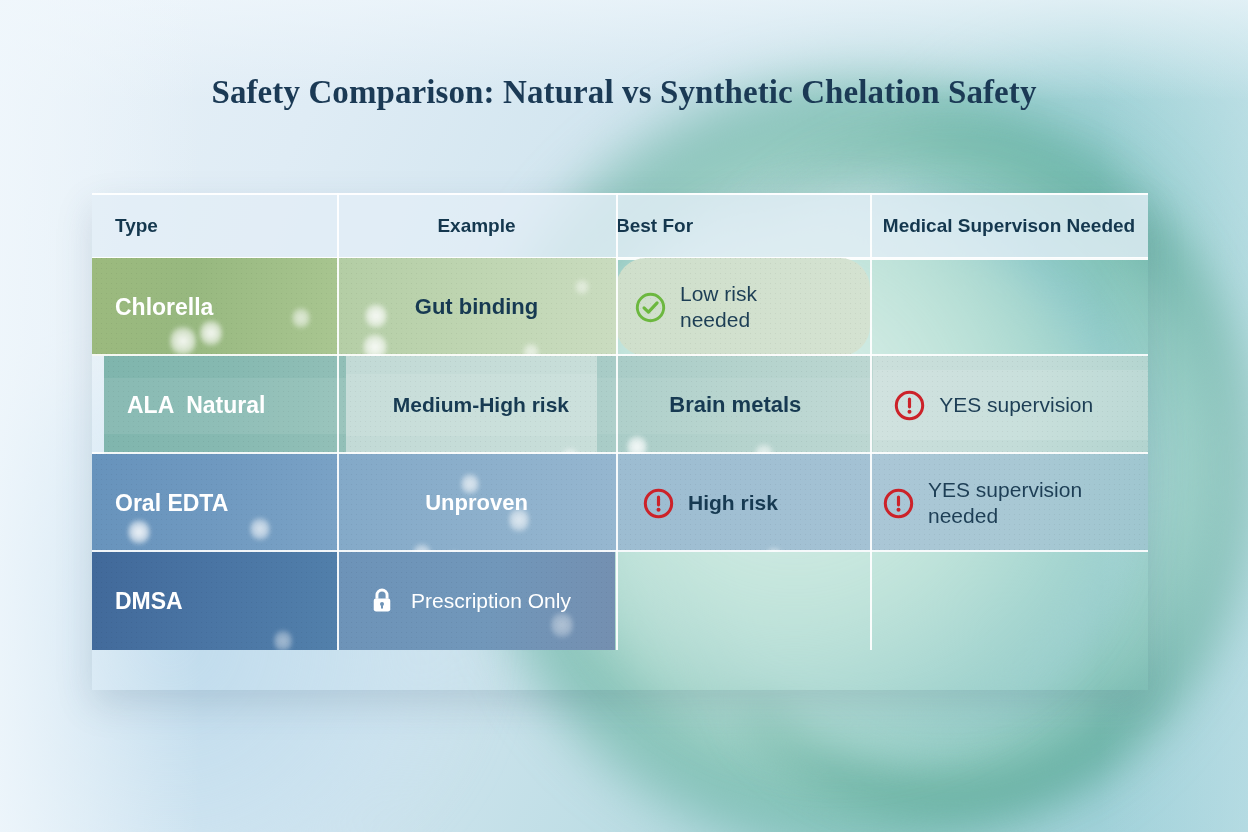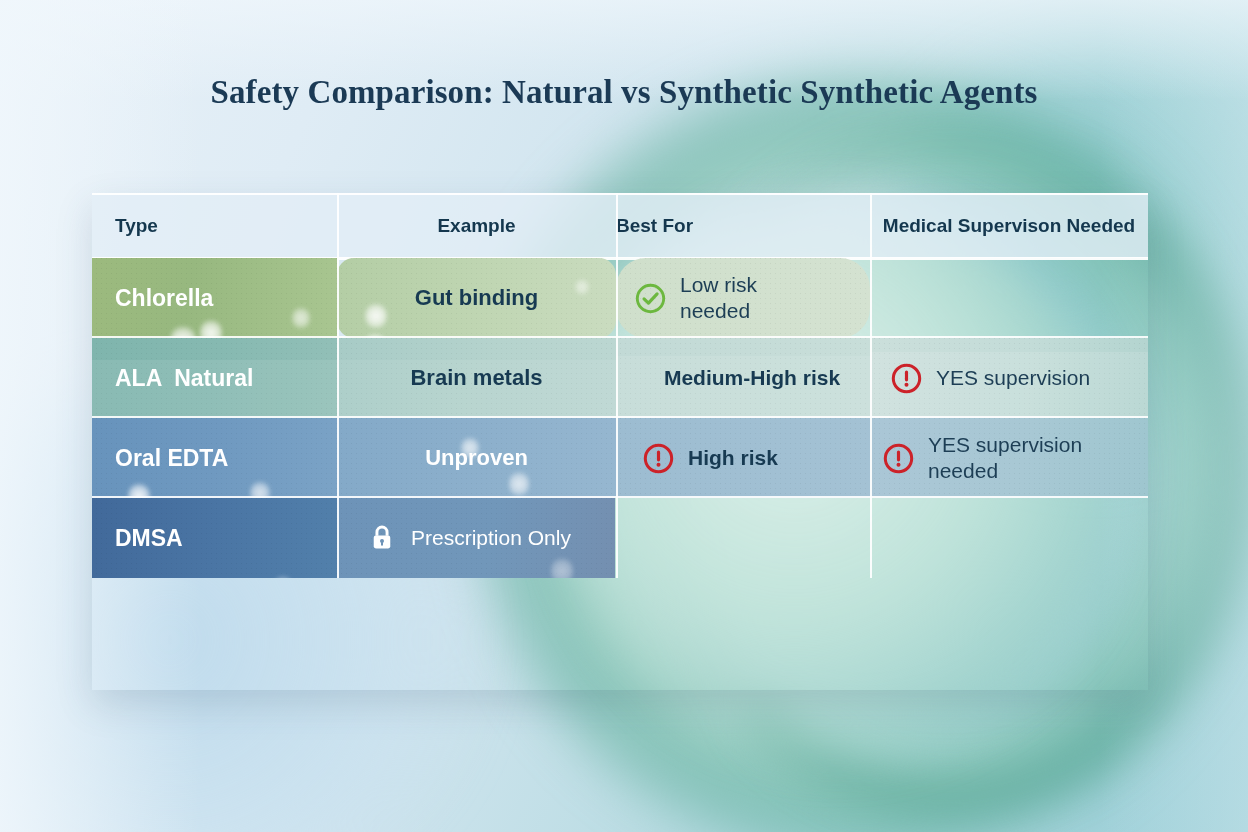--- a/index.html
+++ b/index.html
@@ -139,21 +139,21 @@
 
   .th {
     display: flex; align-items: center;
     font-size: 19px; font-weight: bold;
     color: #14374e;
     position: relative;
   }
   .th .th-inner { width: 100%; }
 
   
-  .tbody-row { height: 80px; }
+  .tbody-row { height: 98px; }
 
   .cell {
     position: relative;
     display: flex;
     align-items: center;
     overflow: hidden;
   }
   .cell .cell-inner {
     position: relative;
     z-index: 3;
@@ -193,25 +193,25 @@
   .hdiv {
     position: absolute; left: 0; right: 0;
     height: 2px;
     background: rgba(255,255,255,0.90);
     z-index: 6;
     pointer-events: none;
   }
 
   
   .row1 .c1 { background: linear-gradient(100deg, #9cba7e 0%, #97b87f 40%, #a9c691 100%); }
-  .row1 .c2 { background: linear-gradient(100deg, #b3cda4 0%, #c0d6b3 55%, #cadcc0 100%); border-radius: 17px; }
+  .row1 .c2 { background: linear-gradient(100deg, #b3cda4 0%, #c0d6b3 55%, #cadcc0 100%); }
   .row1 .c3 { background: linear-gradient(100deg, #cfdfcb 0%, #d4e2d1 100%); border-radius: 30px; }
   .row1 .c4 { background: linear-gradient(100deg, #d6e4da 0%, #d2e3dd 60%, #c6dedd 100%); }
 
-  .row2 .c1 { background: linear-gradient(100deg, #7fb5ad 0%, #86b9b1 50%, #93c0b8 100%); }
+  .row2 .c1 { background: linear-gradient(100deg, #7fb5ad 0%, #86b9b1 50%, #93c0b8 100%); margin-left: 12px; }
   .row2 .c2 { background: linear-gradient(100deg, #a7cbc6 0%, #b5d3cd 55%, #bcd7d2 100%); }
   .row2 .c3 { background: linear-gradient(100deg, #c2dad6 0%, #c8ded9 100%); }
   .row2 .c4 { background: linear-gradient(100deg, #cbdfdb 0%, #c3dcd8 55%, #b2d4cf 100%); }
 
   .row3 .c1 { background: linear-gradient(100deg, #6793bc 0%, #6f99c0 50%, #7ba3c6 100%); text-align: right; }
   .row3 .c2 { background: linear-gradient(100deg, #83a9c8 0%, #8db0cc 55%, #96b7d0 100%); }
   .row3 .c3 { background: linear-gradient(100deg, #9cbcd1 0%, #a4c2d4 100%); }
   .row3 .c4 { background: linear-gradient(100deg, #aac6d6 0%, #a8c8d4 55%, #9ec6cf 100%); padding-left: 12px; }
 
   .row4 .c1 { background: linear-gradient(100deg, #41699a 0%, #4a75a4 50%, #5280ab 100%); }
@@ -267,21 +267,21 @@
 <div class="bg-root">
   <div class="bg-gradient"></div>
   <div class="bg-teal-blob"></div>
   <div class="bg-ring-outer"></div>
   <div class="bg-arc"></div>
   <div class="bg-ring-inner"></div>
   <div class="bg-blue-left"></div>
   <div class="bg-vignette"></div>
 </div>
 
-<div class="title">Safety Comparison: Natural vs Synthetic Synthetic Agents</div>
+<div class="title">Safety Comparison: Natural vs Synthetic Chelation Safety</div>
 
 <div class="table-wrap">
 
   <div class="trow thead">
     <div class="th c1">
       <span class="th-inner">Type</span>
     </div>
     <div class="th c2">
       <span class="th-inner">Example</span>
     </div>
@@ -333,36 +333,36 @@
   </div>
 
   <div class="trow tbody-row row2">
     <div class="cell c1">
       <div class="speck"></div>
       <div class="band" style="top:22px;height:56px;opacity:.35;"></div>
       <div class="cell-inner">
         <span class="t-white" style="white-space:pre;">ALA  Natural</span>
       </div>
     </div>
+    <div class="cell c3">
+      <div class="speck"></div>
+      <div class="band" style="top:18px;height:62px;opacity:.40;"></div>
+      <div class="bokeh" style="width:16px;height:22px;left:216px;top:90px;opacity:.65"></div>
+      <div class="cell-inner" style="justify-content:center;">
+        <span class="t-dark" style="font-size:21px;">Medium-High risk</span>
+      </div>
+    </div>
     <div class="cell c2">
       <div class="speck"></div>
       <div class="band" style="top:22px;height:56px;opacity:.30;"></div>
       <div class="bokeh" style="width:20px;height:26px;left:30px;top:78px;"></div>
       <div class="bokeh" style="width:16px;height:20px;left:60px;top:96px;opacity:.7"></div>
       <div class="bokeh" style="width:18px;height:24px;left:158px;top:86px;opacity:.75"></div>
       <div class="cell-inner">
         <span class="t-dark">Brain metals</span>
-      </div>
-    </div>
-    <div class="cell c3">
-      <div class="speck"></div>
-      <div class="band" style="top:18px;height:62px;opacity:.40;"></div>
-      <div class="bokeh" style="width:16px;height:22px;left:216px;top:90px;opacity:.65"></div>
-      <div class="cell-inner" style="justify-content:center;">
-        <span class="t-dark" style="font-size:21px;">Medium-High risk</span>
       </div>
     </div>
     <div class="cell c4">
       <div class="speck"></div>
       <div class="band" style="top:14px;height:70px;opacity:.52;"></div>
       <div class="cell-inner">
         <svg class="icon" width="33" height="33" viewBox="0 0 24 24">
           <circle cx="12" cy="12" r="9.6" fill="none" stroke="#cc2229" stroke-width="2.2"></circle>
           <rect x="10.85" y="6.1" width="2.3" height="8" rx="1.15" fill="#cc2229"></rect>
           <circle cx="12" cy="16.6" r="1.45" fill="#cc2229"></circle>

